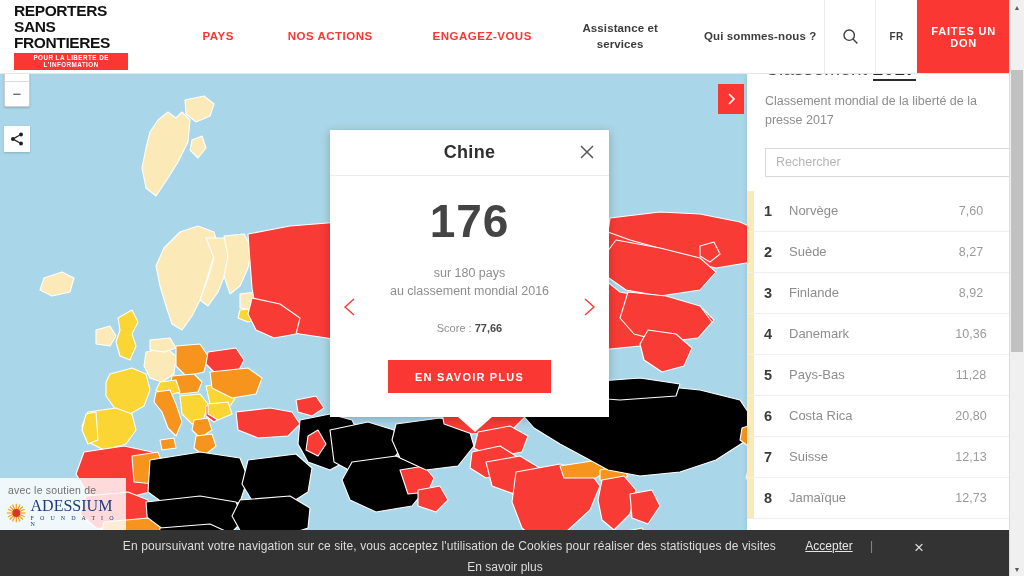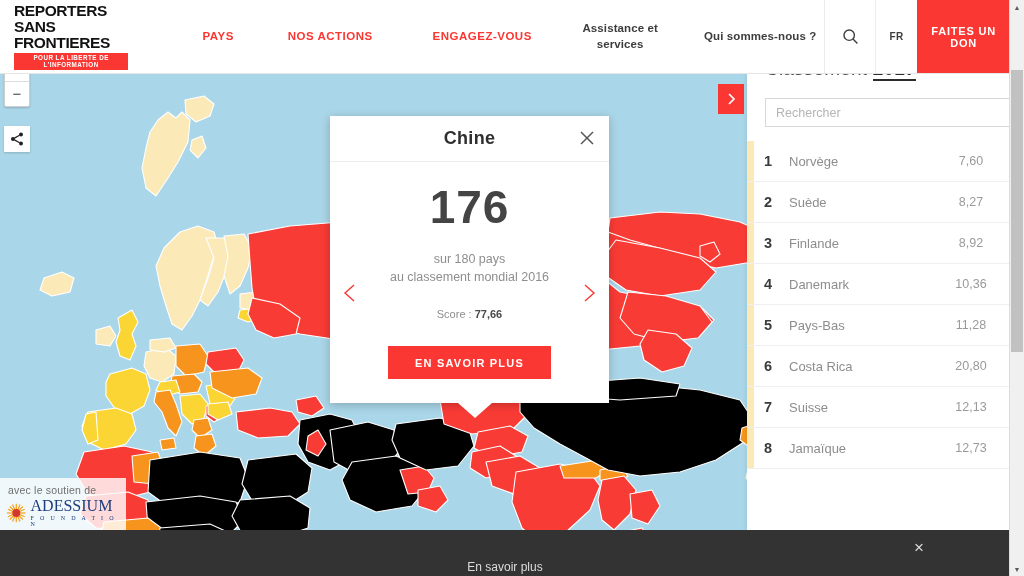--- a/index.html
+++ b/index.html
@@ -82,21 +82,21 @@
   }
   .sponsor .spon-sub {
     font-family: "Liberation Serif", serif;
     font-size: 6px; color: #1d3d7c; letter-spacing: 2.3px;
     line-height: 1; margin-top: 1px;
   }
 
   
   #popup {
     position: absolute;
-    left: 330px; top: 116px;
+    left: 330px; top: 130px;
     width: 279px;
     background: #ffffff;
     box-shadow: 0 2px 9px rgba(0,0,0,.22);
     z-index: 40;
   }
   #popup .pop-head {
     position: relative;
     height: 45px;
     border-bottom: 1px solid #ececec;
     display: flex; align-items: center; justify-content: center;
@@ -509,20 +509,21 @@
       </div>
       <button class="pop-cta">EN SAVOIR PLUS</button>
     </div>
     <div class="pop-tail"></div>
   </div>
 
   <div id="panel">
     <div class="pn-title">
       <span>Classement </span><b>2017</b>
     </div>
+    <div class="pn-desc">Classement mondial de la liberté de la presse 2017</div>
     <input class="pn-search" type="text" placeholder="Rechercher" style="">
     <div class="pn-list">
       <div class="pn-row">
         <div class="stripe" style="background:#FCE9B8"></div>
         <div class="pn-rank">1</div>
         <div class="pn-country">Norvège</div>
         <div class="pn-score">7,60</div>
       </div>
       <div class="pn-row">
         <div class="stripe" style="background:#FCE9B8"></div>
@@ -586,20 +587,25 @@
       <svg width="17" height="17" viewBox="0 0 17 17">
         <circle cx="7.2" cy="7.2" r="5.2" fill="none" stroke="#3d3d3d" stroke-width="1.4"></circle>
         <line x1="11" y1="11" x2="15.4" y2="15.4" stroke="#3d3d3d" stroke-width="1.4"></line>
       </svg>
     </div>
     <div class="hdr-lang">FR</div>
     <div class="hdr-don">FAITES UN DON</div>
   </div>
 
   <div id="cookie">
+    <div class="ck-main">
+      <span class="ck-text">En poursuivant votre navigation sur ce site, vous acceptez l'utilisation de Cookies pour réaliser des statistiques de visites</span>
+      <span class="ck-accept">Accepter</span>
+      <span class="ck-sep">|</span>
+    </div>
     <div class="ck-close">×</div>
     <div class="ck-more">En savoir plus</div>
   </div>
 
   <div id="scrollbar">
     <div class="sb-arrow sb-up">▲</div>
     <div class="sb-thumb"></div>
     <div class="sb-arrow sb-down">▼</div>
   </div>
 

